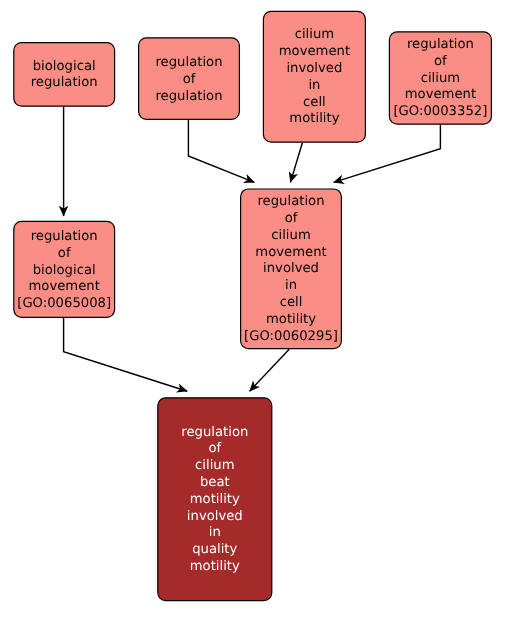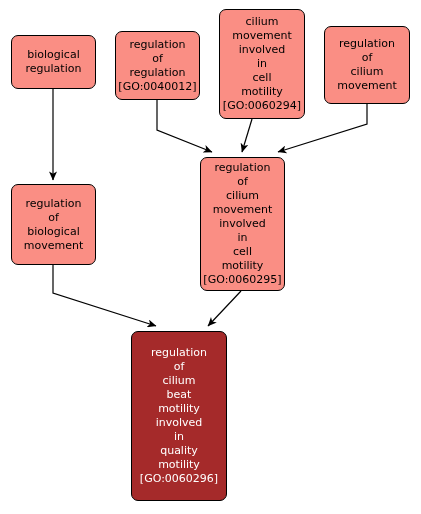--- a/index.html
+++ b/index.html
@@ -79,42 +79,42 @@
   </svg>
   <div id="nodes-group">
       <div class="go-node fill-light" style="left: 11px; top: 35px; width: 85px; height: 54px;">
         <span class="node-line">biological</span>
         <span class="node-line">regulation</span>
       </div>
       <div class="go-node fill-light" style="left: 115px; top: 31px; width: 85px; height: 69px;">
         <span class="node-line">regulation</span>
         <span class="node-line">of</span>
         <span class="node-line">regulation</span>
-        <span class="node-id">[GO:0040012]</span>
       </div>
       <div class="go-node fill-light" style="left: 219px; top: 9px; width: 86px; height: 110px;">
         <span class="node-line">cilium</span>
         <span class="node-line">movement</span>
         <span class="node-line">involved</span>
         <span class="node-line">in</span>
         <span class="node-line">cell</span>
         <span class="node-line">motility</span>
-        <span class="node-id">[GO:0060294]</span>
       </div>
       <div class="go-node fill-light" style="left: 324px; top: 26px; width: 86px; height: 78px;">
         <span class="node-line">regulation</span>
         <span class="node-line">of</span>
         <span class="node-line">cilium</span>
         <span class="node-line">movement</span>
+        <span class="node-id">[GO:0003352]</span>
       </div>
       <div class="go-node fill-light" style="left: 11px; top: 184px; width: 85px; height: 81px;">
         <span class="node-line">regulation</span>
         <span class="node-line">of</span>
         <span class="node-line">biological</span>
         <span class="node-line">movement</span>
+        <span class="node-id">[GO:0065008]</span>
       </div>
       <div class="go-node fill-light" style="left: 200px; top: 157px; width: 85px; height: 134px;">
         <span class="node-line">regulation</span>
         <span class="node-line">of</span>
         <span class="node-line">cilium</span>
         <span class="node-line">movement</span>
         <span class="node-line">involved</span>
         <span class="node-line">in</span>
         <span class="node-line">cell</span>
         <span class="node-line">motility</span>
@@ -123,16 +123,15 @@
       <div class="go-node fill-dark" style="left: 131px; top: 331px; width: 96px; height: 170px;">
         <span class="node-line">regulation</span>
         <span class="node-line">of</span>
         <span class="node-line">cilium</span>
         <span class="node-line">beat</span>
         <span class="node-line">motility</span>
         <span class="node-line">involved</span>
         <span class="node-line">in</span>
         <span class="node-line">quality</span>
         <span class="node-line">motility</span>
-        <span class="node-id">[GO:0060296]</span>
       </div>
     </div>
 </div>
 
 </body></html>

